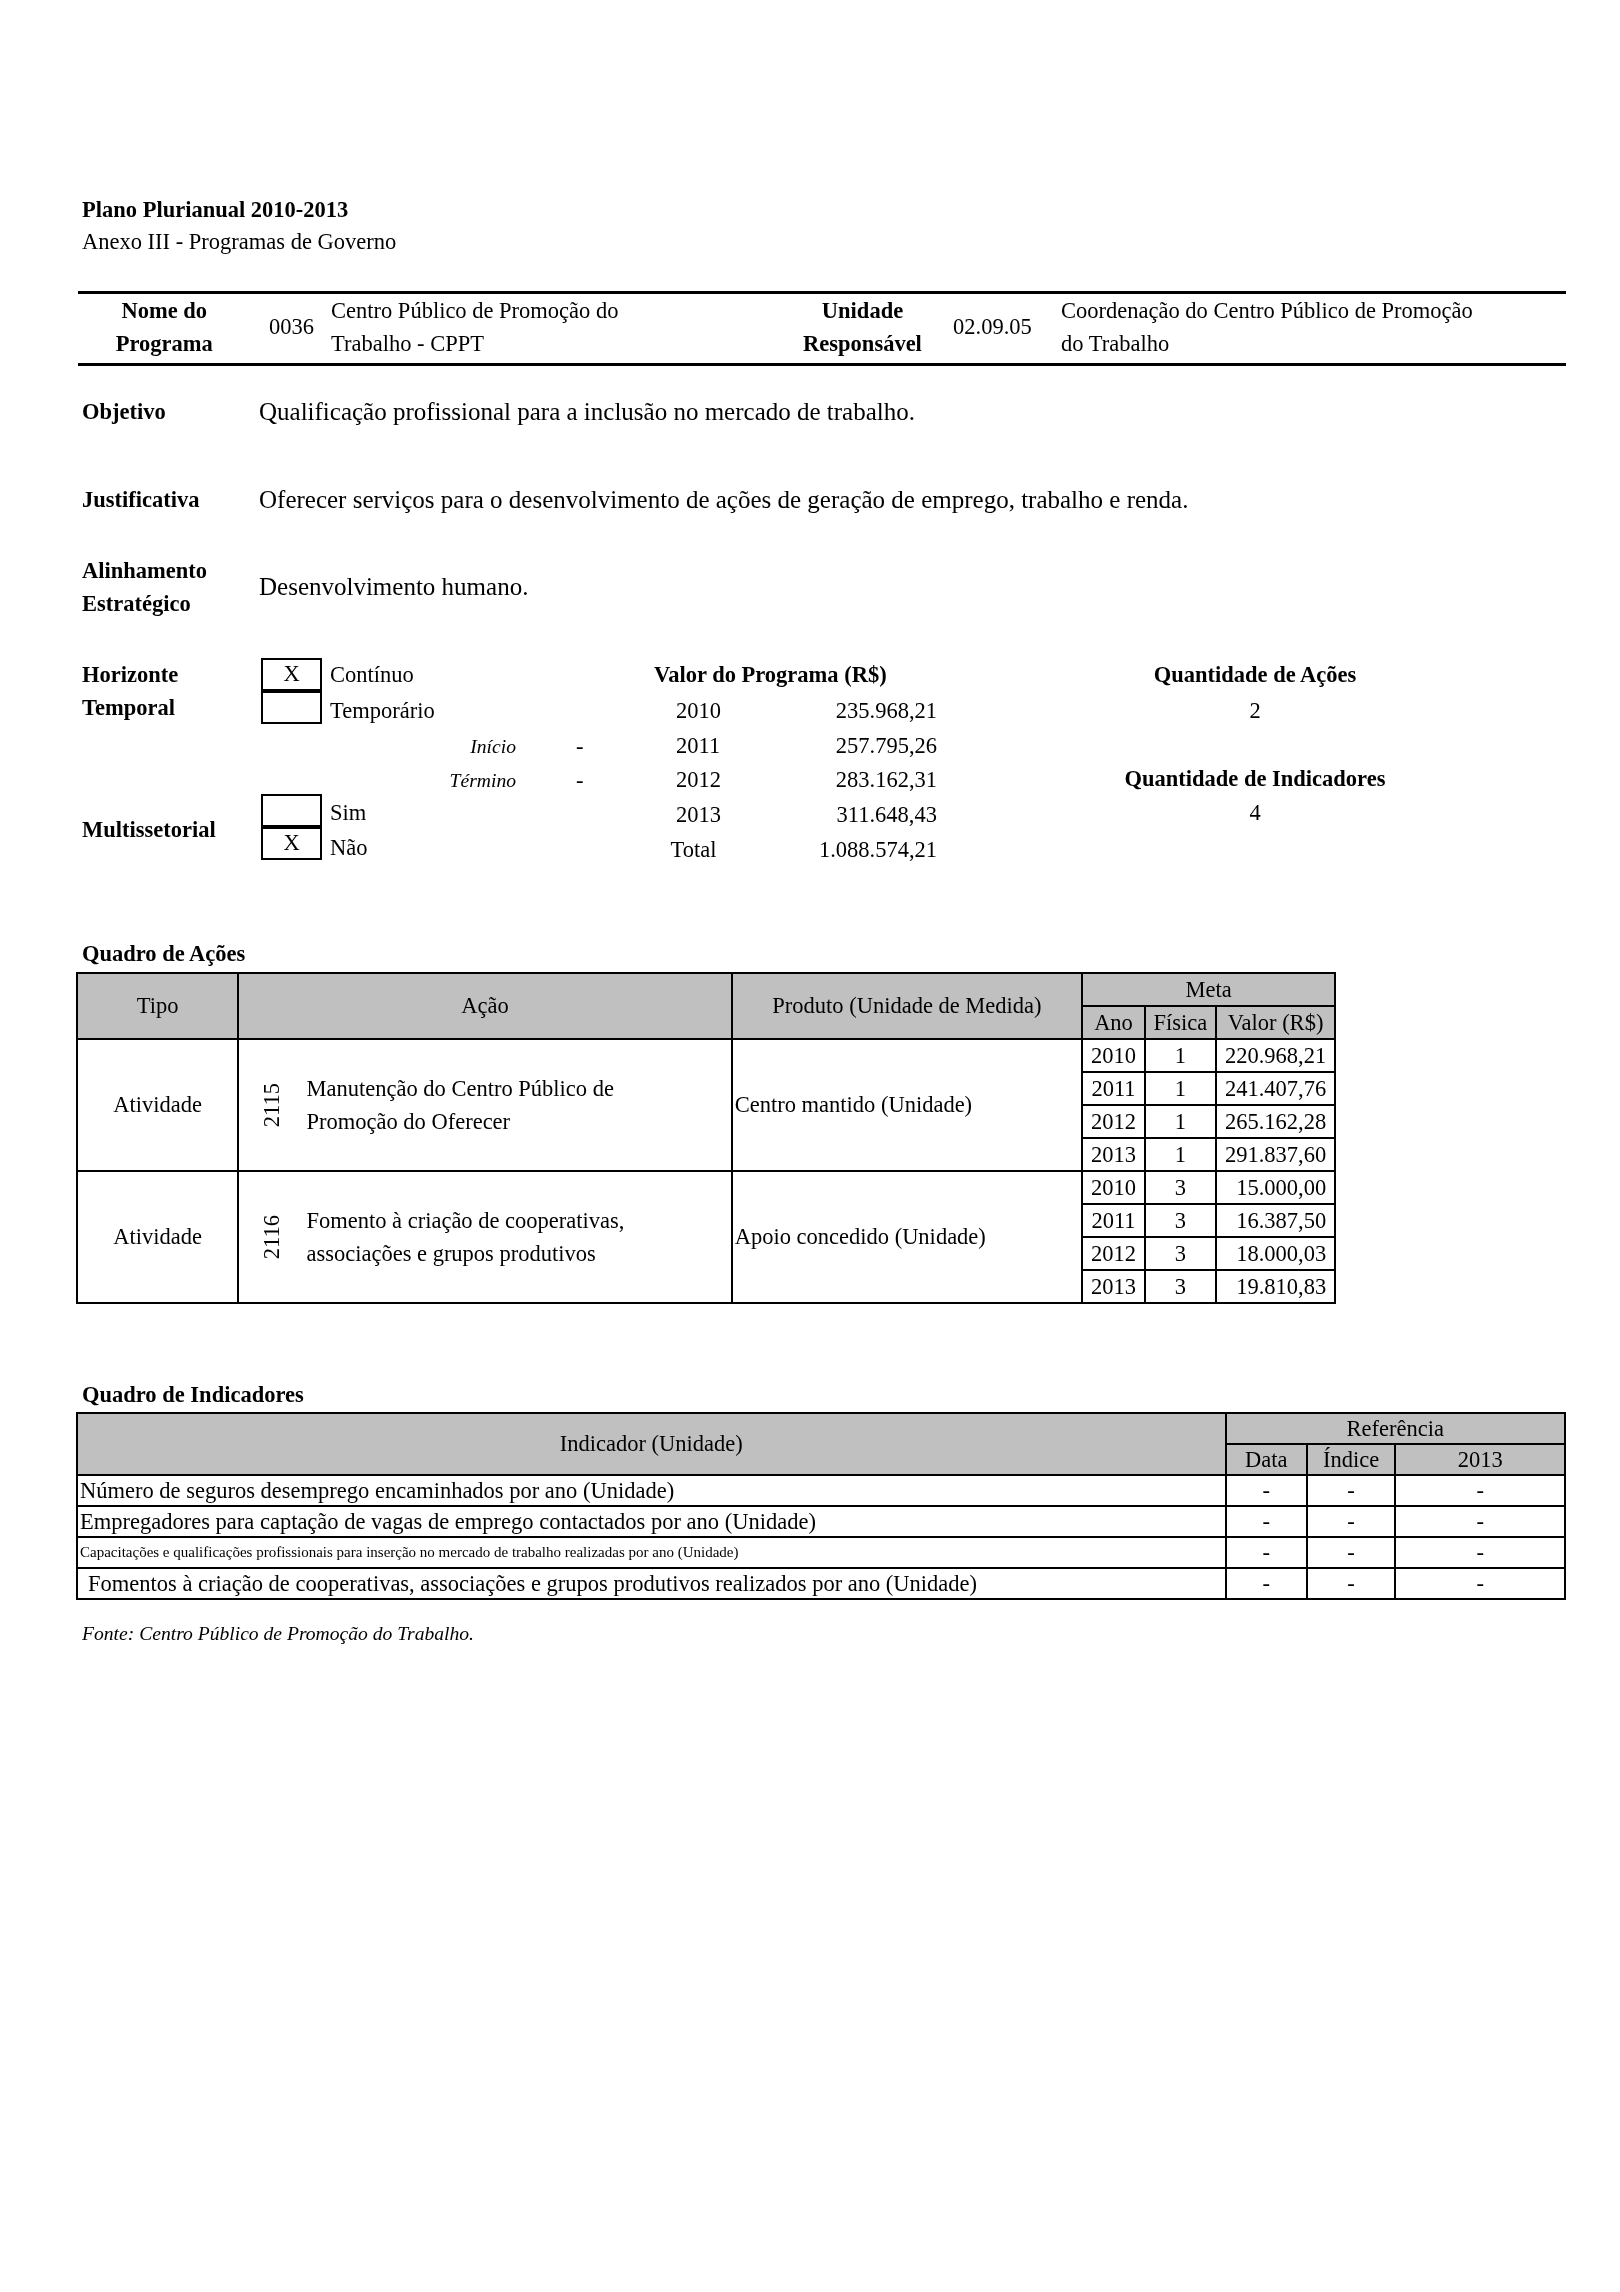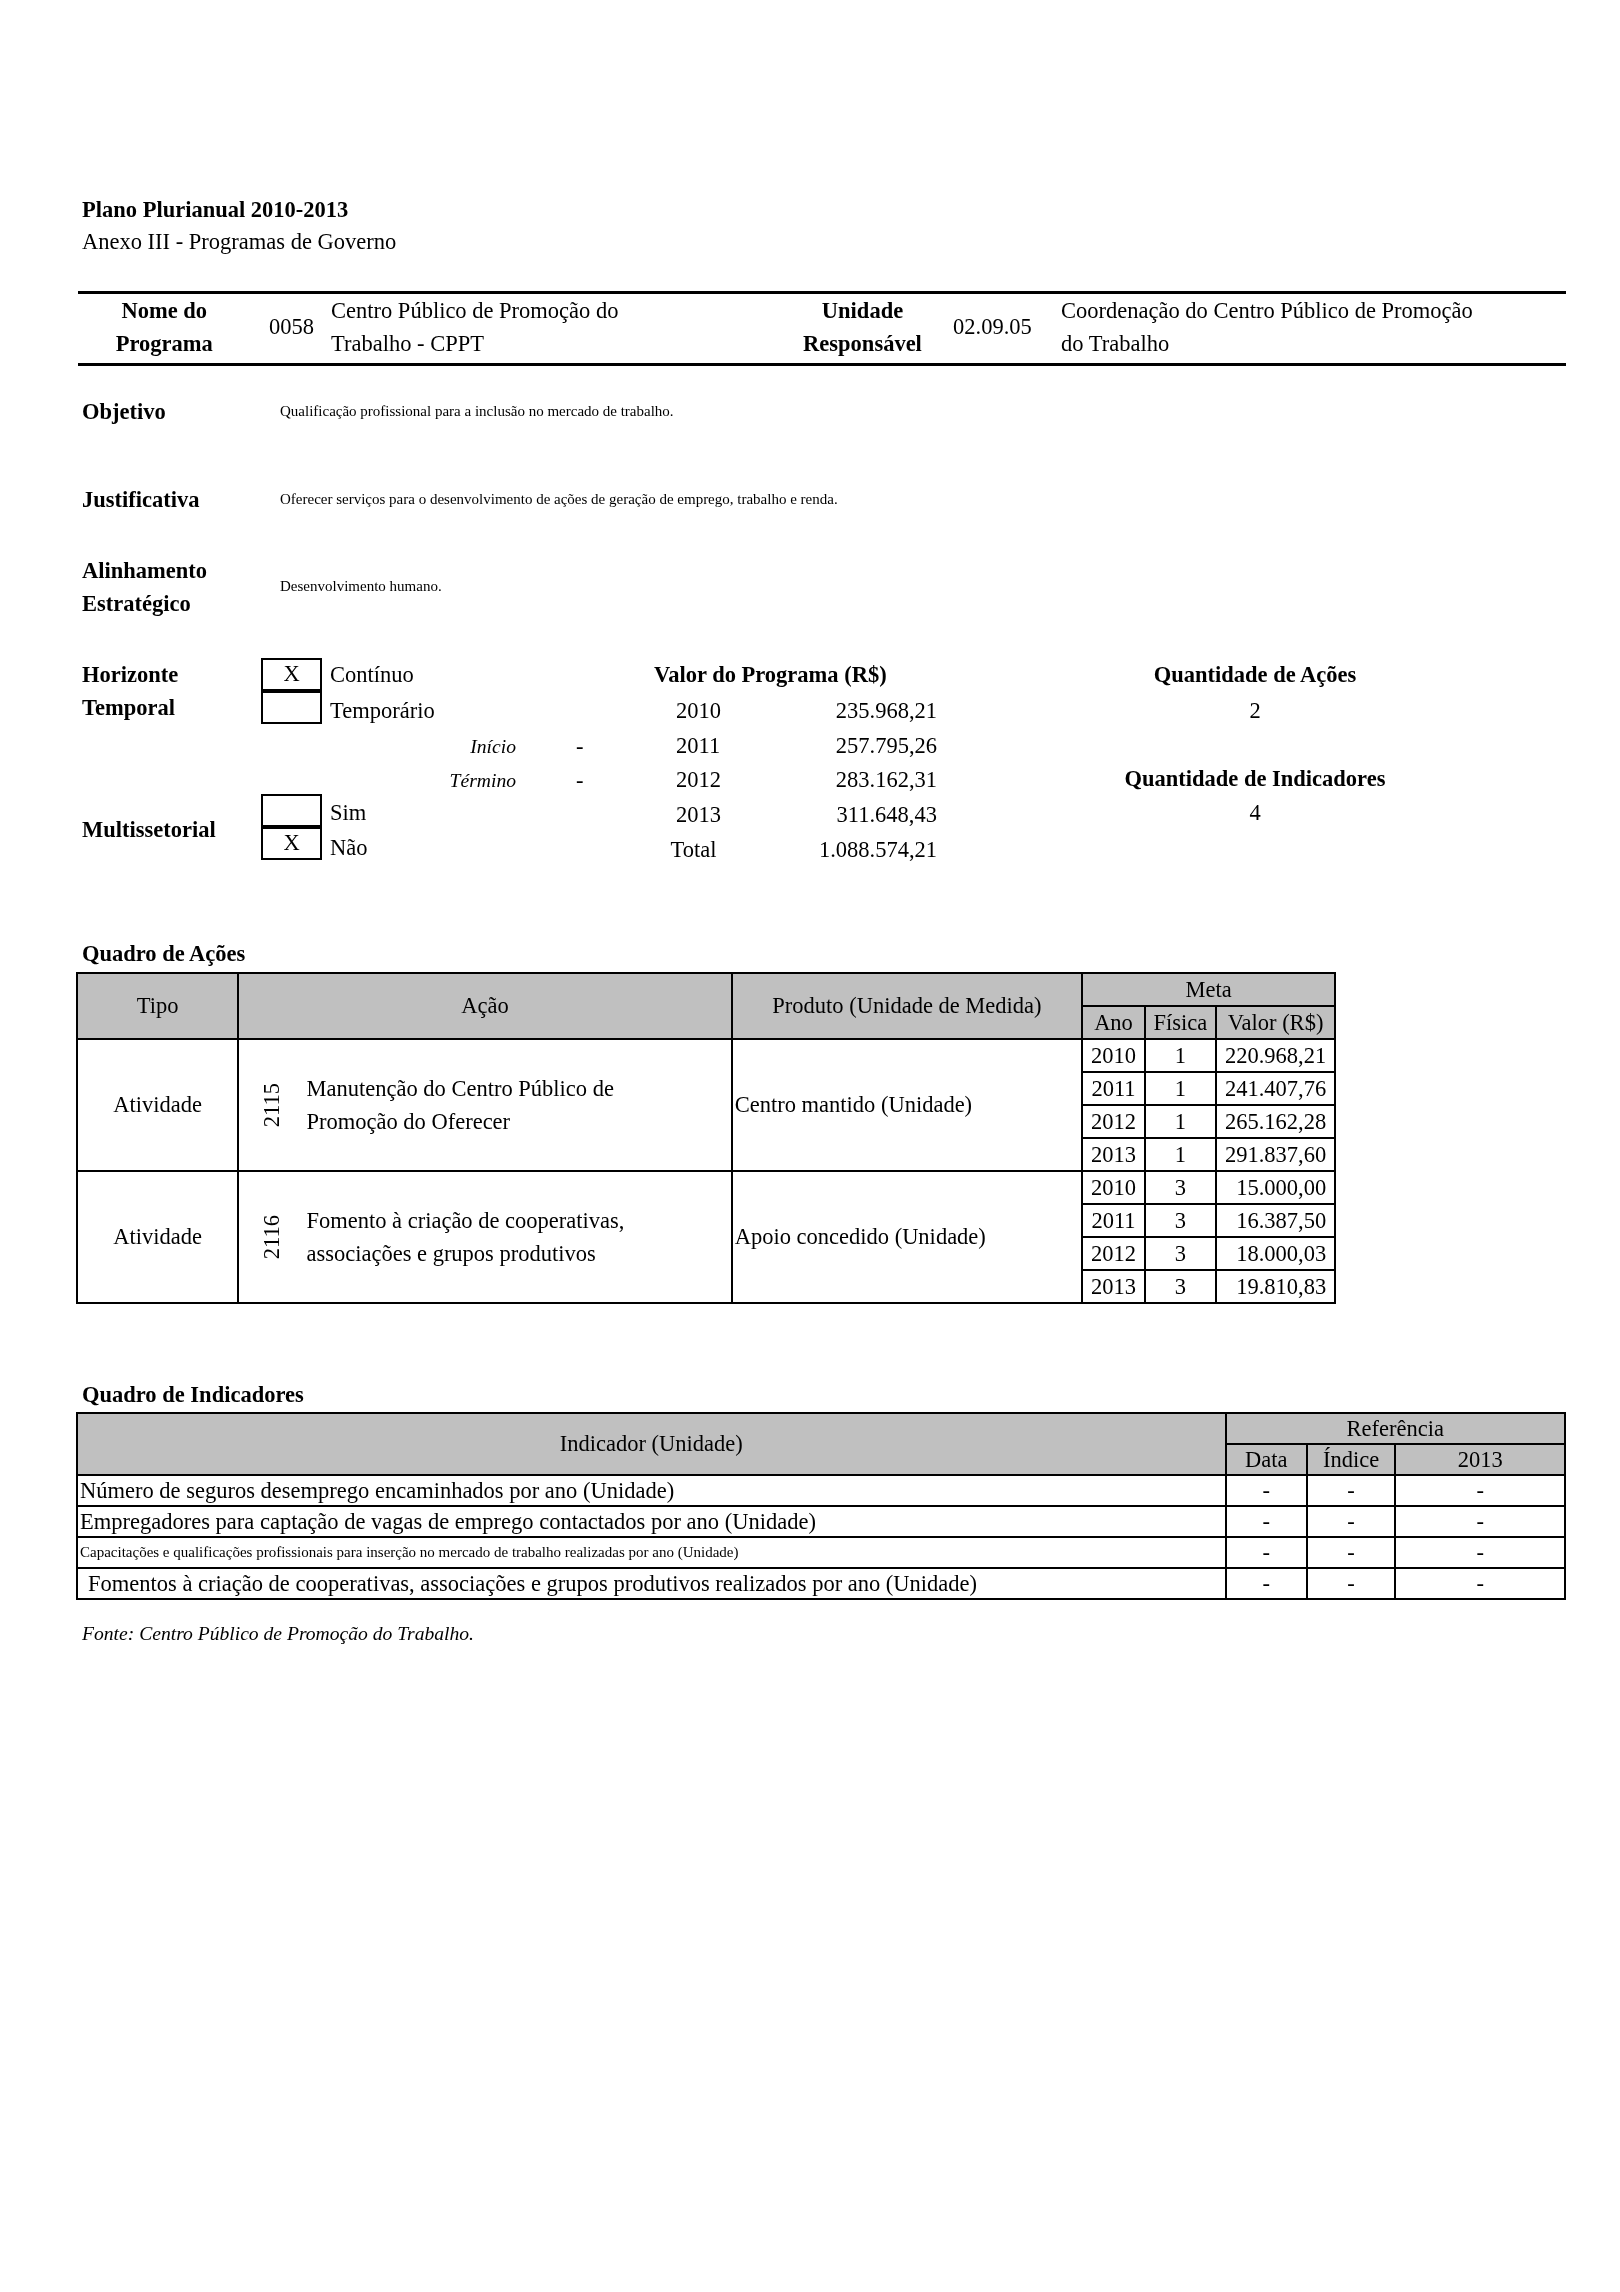--- a/index.html
+++ b/index.html
@@ -9,21 +9,21 @@
   .doc-title { left:82px; top:197px; font-size:22.5px; font-weight:bold; }
   .doc-subtitle { left:82px; top:229px; font-size:22.5px; }
 
   
   .prog-strip { left:78px; top:291px; width:1488px; height:69px;
                 border-top:3.9px solid #000; border-bottom:3.9px solid #000; }
   .prog-strip .cell { position:absolute; font-size:22.5px; line-height:33px; }
   .lbl-bold { font-weight:bold; text-align:center; }
 
   .field-label { font-size:22.5px; font-weight:bold; left:82px; line-height:33px; }
-  .field-value { font-size:15px; left:280px; line-height:33px; }
+  .field-value { font-size:25px; left:259px; line-height:33px; }
 
   .chk { position:absolute; width:61px; height:33px; border:2.9px solid #000; box-sizing:border-box;
          text-align:center; font-size:22.5px; line-height:27.4px; }
   .opt { position:absolute; font-size:22.5px; line-height:33px; }
   .mono-row { position:absolute; font-size:22.5px; line-height:33px; }
 
   table.grid { border-collapse:collapse; position:absolute; font-size:22.5px; }
   table.grid td, table.grid th { border:2.9px solid #000; padding:0 7.8px; font-weight:normal; }
   table.grid th { background:#c0c0c0; }
   .num { text-align:right; }
@@ -36,21 +36,21 @@
 <body>
 
 <div class="abs doc-title">Plano Plurianual 2010-2013</div>
 <div class="abs doc-subtitle">Anexo III - Programas de Governo</div>
 
 <div class="abs prog-strip">
   <div class="cell lbl-bold" style="left:7.8px;top:0;width:157px;">
     <div>Nome do</div>
     <div>Programa</div>
   </div>
-  <div class="cell" style="left:191px;top:15.7px;">0058</div>
+  <div class="cell" style="left:191px;top:15.7px;">0036</div>
   <div class="cell" style="left:253px;top:0;">
     <div>Centro Público de Promoção do</div>
     <div>Trabalho - CPPT</div>
   </div>
   <div class="cell lbl-bold" style="left:706px;top:0;width:157px;">
     <div>Unidade</div>
     <div>Responsável</div>
   </div>
   <div class="cell" style="left:875px;top:15.7px;">02.09.05</div>
   <div class="cell" style="left:983px;top:0;">

